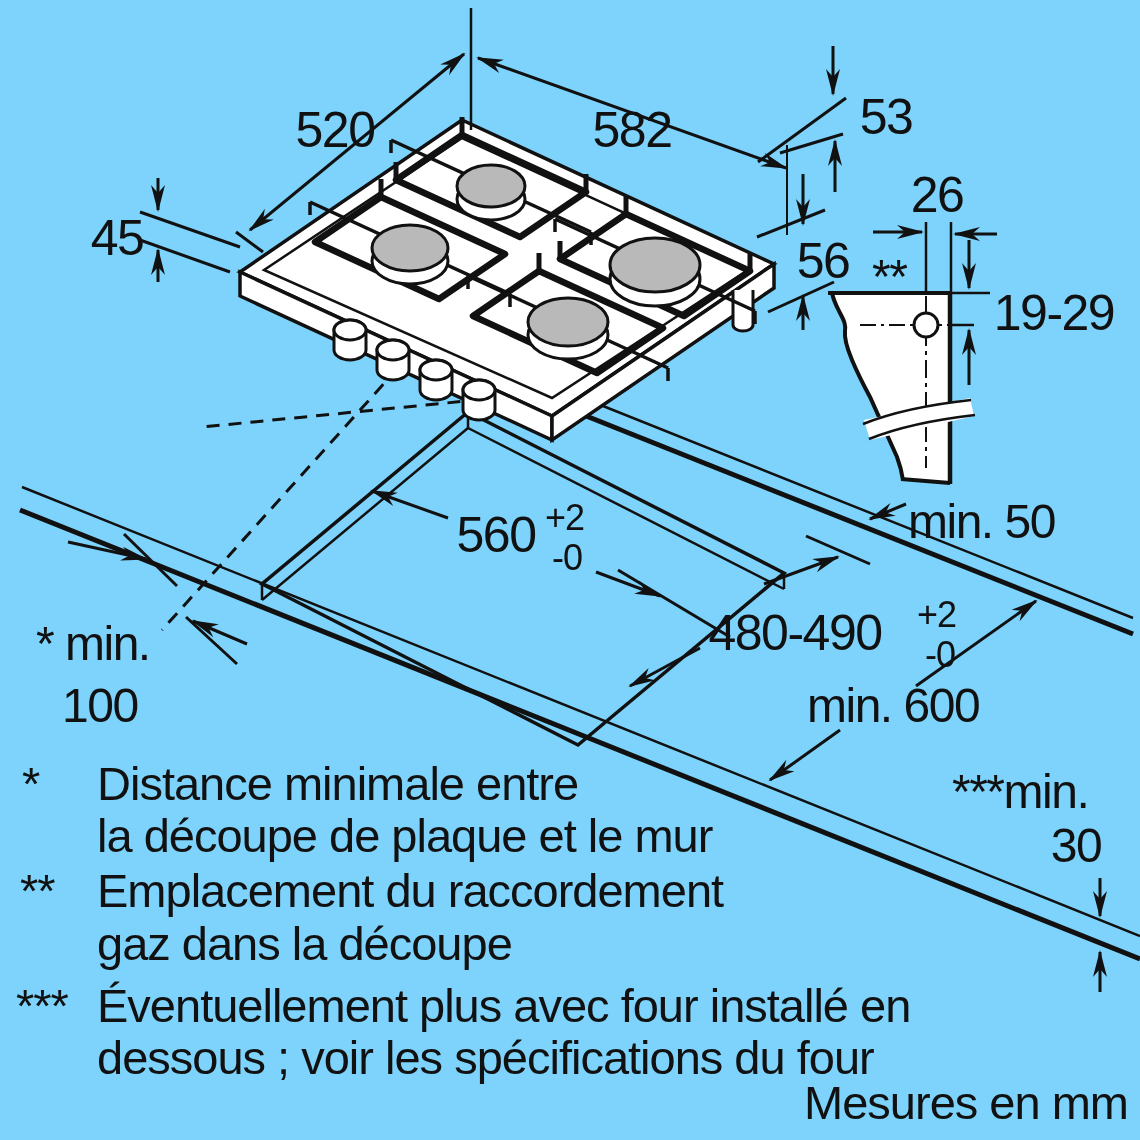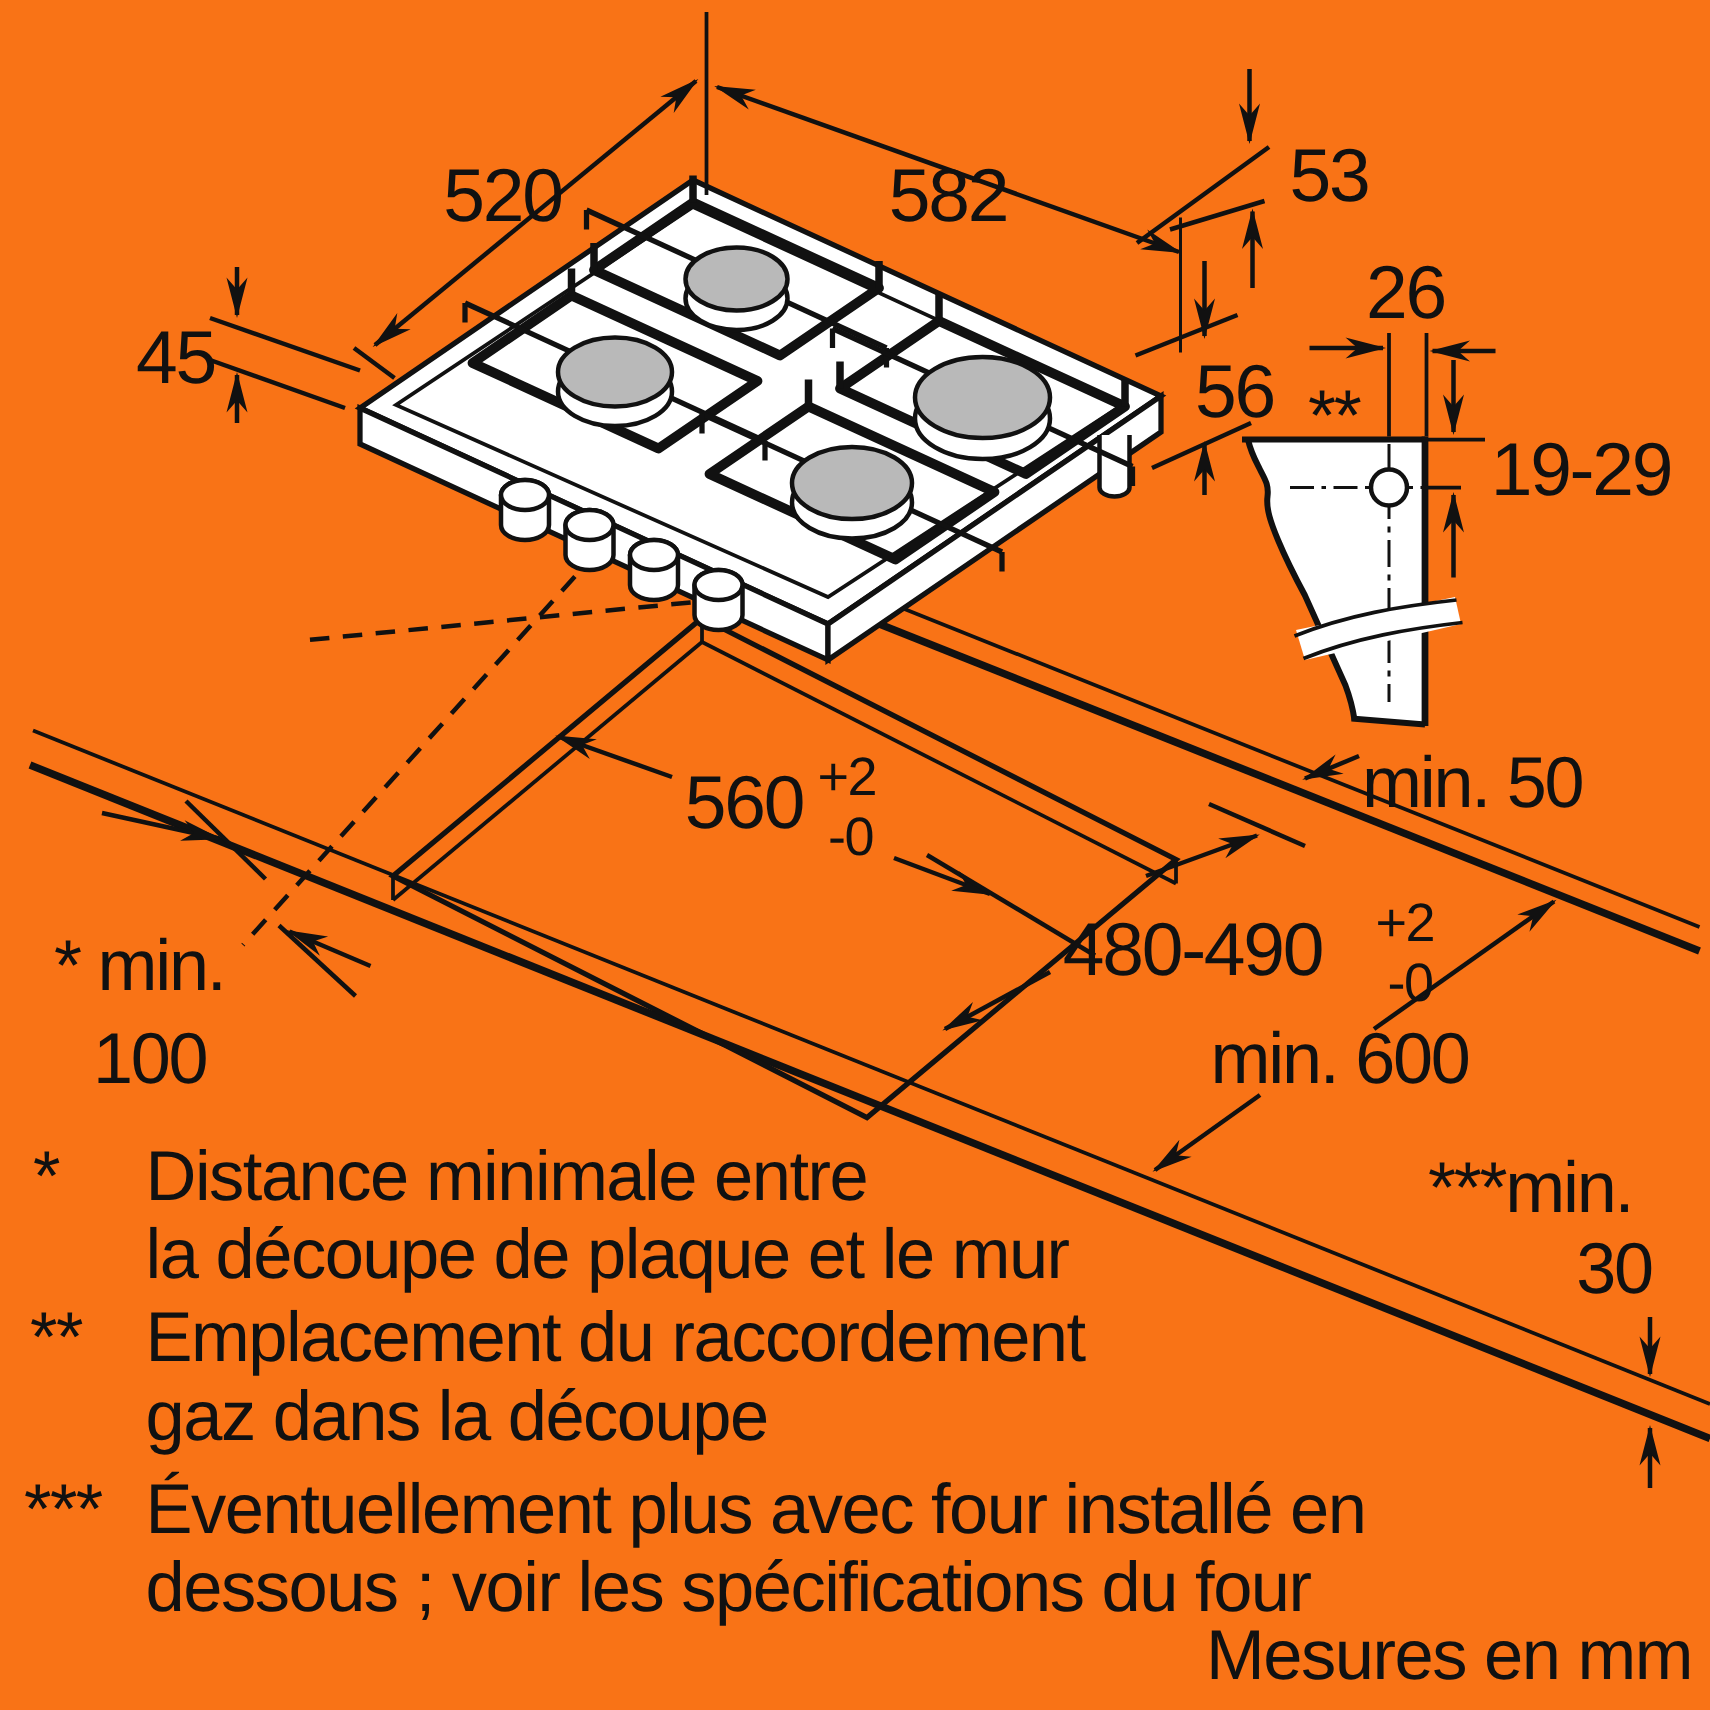--- a/index.html
+++ b/index.html
@@ -1,16 +1,16 @@
 <!DOCTYPE html>
 <html><head>
 <meta charset="utf-8">
 <style>
   html,body{margin:0;padding:0;background:#fff;}
-  .stage{width:1140px;height:1140px;position:relative;background:#f97316;overflow:hidden;}
+  .stage{width:1140px;height:1140px;position:relative;background:#7dd3fc;overflow:hidden;}
   svg{display:block;}
   .lbl{font-family:"Liberation Sans","DejaVu Sans",sans-serif;fill:#111;letter-spacing:-1.5px;}
   .tol{font-family:"Liberation Sans","DejaVu Sans",sans-serif;fill:#111;letter-spacing:-1px;}
   .note{font-family:"Liberation Sans","DejaVu Sans",sans-serif;fill:#111;letter-spacing:-1px;}
   .ln{stroke:#111;fill:none;}
 </style>
 </head>
 <body>
 
 <div class="stage">

